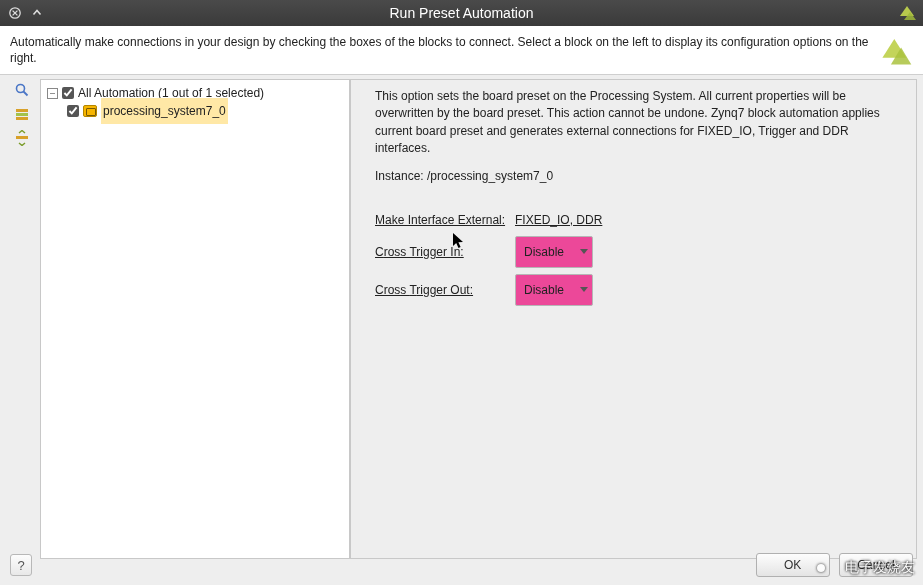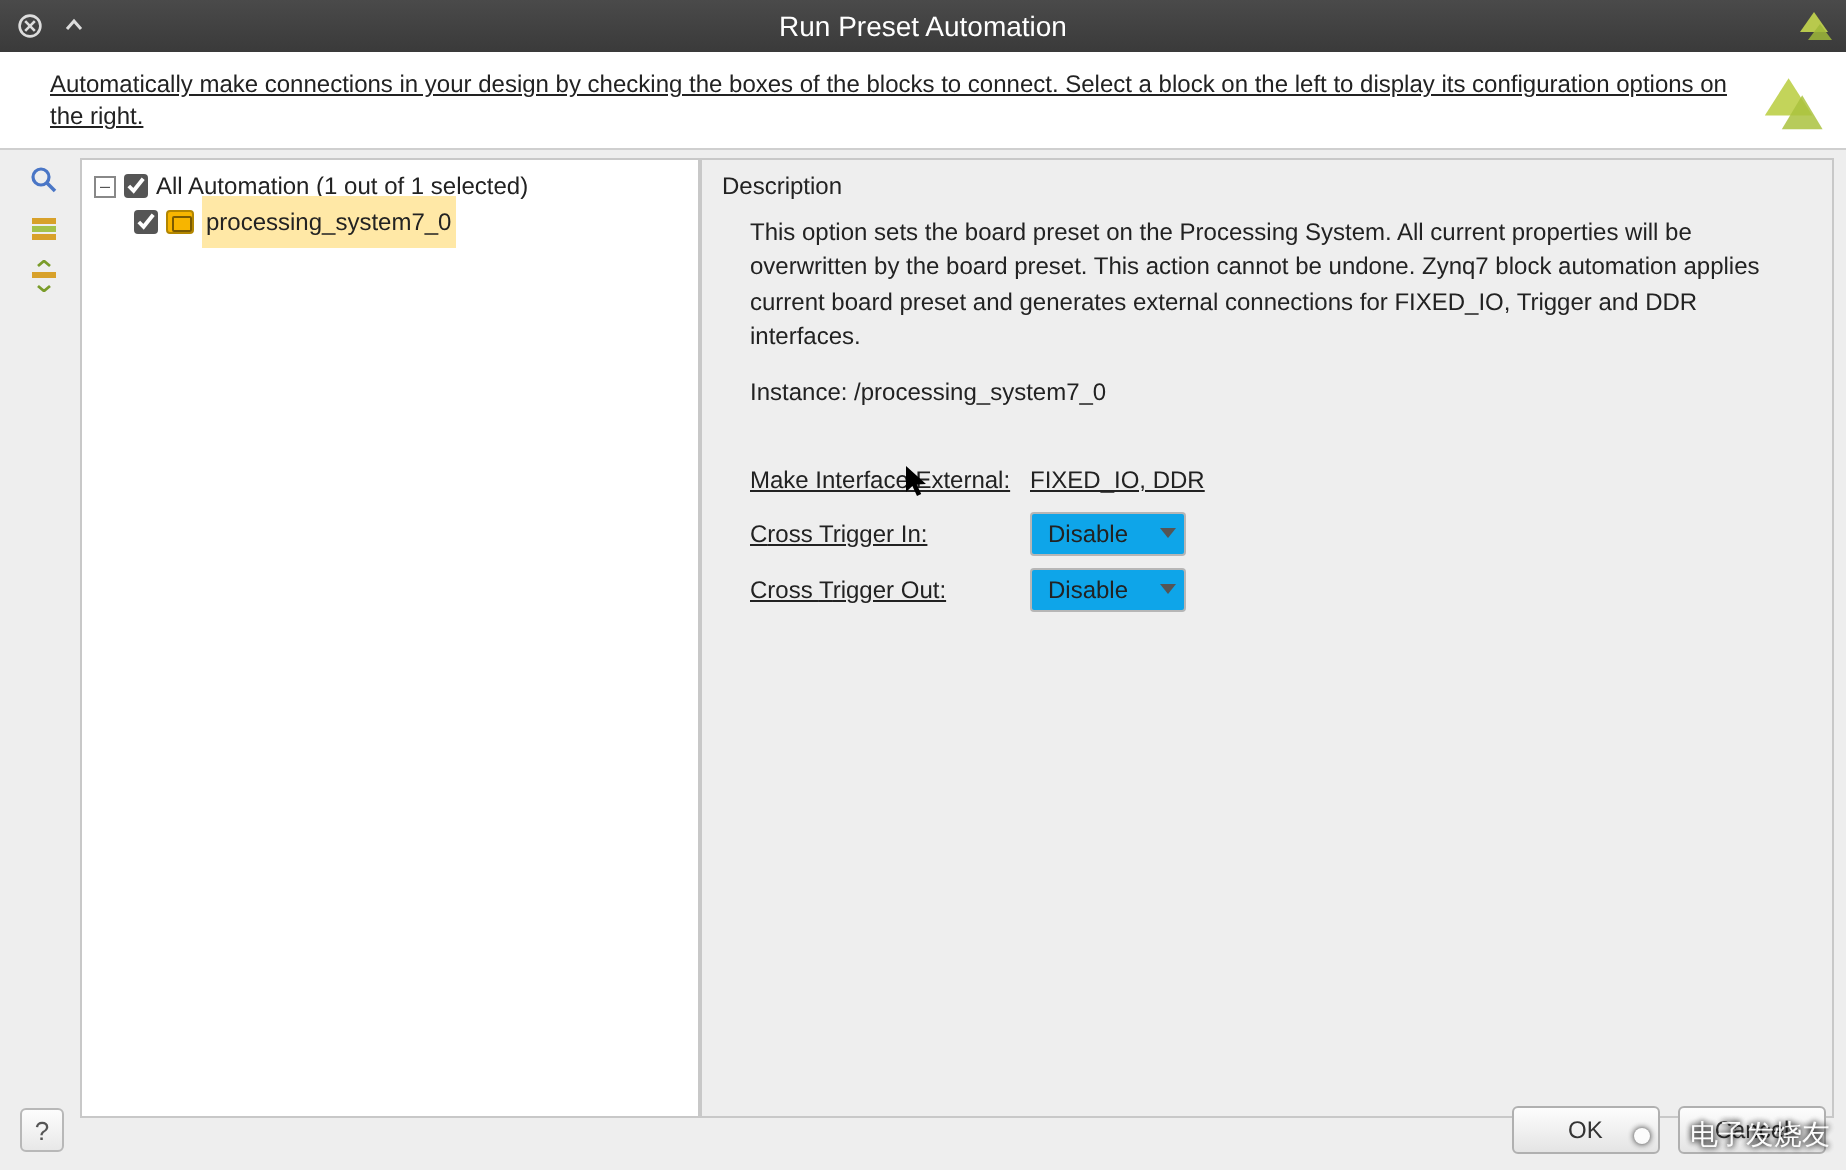--- a/index.html
+++ b/index.html
@@ -32,24 +32,23 @@
 .tb-btn.close { }
 .tb-btn.chev { }
 .tb-title { position: absolute; left: 0; right: 0; text-align: center; font-size: 14px; pointer-events: none; }
 .tb-logo { position: absolute; right: 6px; top: 3px; }
 
 
 .info-strip {
   background: #ffffff;
   border-bottom: 1px solid #cfcfcf;
   display: flex;
-  padding: 8px 10px 6px 25px;
+  padding: 8px 10px 6px 10px;
   gap: 10px;
   align-items: flex-start;
-  text-decoration: underline;
 }
 .info-text { flex: 1; font-size: 12px; line-height: 1.35; }
 .info-logo { width: 34px; height: 34px; flex-shrink: 0; }
 
 
 .content {
   display: flex;
   padding: 4px 6px 0 6px;
   gap: 0;
   height: 484px;
@@ -85,22 +84,22 @@
 }
 .section-label { font-size: 12px; margin-bottom: 6px; }
 .desc-block { padding: 2px 0 6px 14px; font-size: 12px; line-height: 1.45; }
 .desc-block p { margin-bottom: 10px; }
 .opts { margin-top: 6px; text-decoration: underline; }
 .opt-row { display: flex; align-items: center; padding: 3px 0 3px 14px; min-height: 26px; font-size: 12px; }
 .opt-label { width: 140px; }
 .opt-value { }
 .dd {
   display: inline-flex; align-items: center; gap: 6px;
-  background: #0ea5e9; border: 1px solid #b6b6b6; border-radius: 2px;
-  padding: 2px 4px 2px 8px; min-width: 78px; height: 22px;
+  background: #ec4899; border: 1px solid #b6b6b6; border-radius: 2px;
+  padding: 2px 4px 2px 8px; min-width: 78px; height: 32px;
   font-size: 12px;
 }
 .dd .arrow { width: 0; height: 0; border-left: 4px solid transparent; border-right: 4px solid transparent; border-top: 5px solid #555; margin-left: auto; }
 .chk { width: 13px; height: 13px; accent-color: #5a7; }
 
 
 .footer {
   position: absolute; left: 0; right: 0; bottom: 0;
   height: 40px;
   display: flex; align-items: center; justify-content: space-between;
@@ -196,21 +195,20 @@
     </div>
     <div class="tree-row">
       <span class="indent20"></span>
       <input type="checkbox" class="cb" checked="" style="">
       <span class="ipicon"></span>
       <span class="sel">processing_system7_0</span>
     </div>
   </div>
 
   <div class="right-panel">
-    <div class="section-label">Description</div>
     <div class="desc-block">
       <p>This option sets the board preset on the Processing System. All current properties will be overwritten by the board preset. This action cannot be undone. Zynq7 block automation applies current board preset and generates external connections for FIXED_IO, Trigger and DDR interfaces.</p>
       <p>Instance: /processing_system7_0</p>
     </div>
 
     <div class="opts">
       <div class="opt-row">
         <div class="opt-label">Make Interface External:</div>
         <div class="opt-value">FIXED_IO, DDR</div>
       </div>

